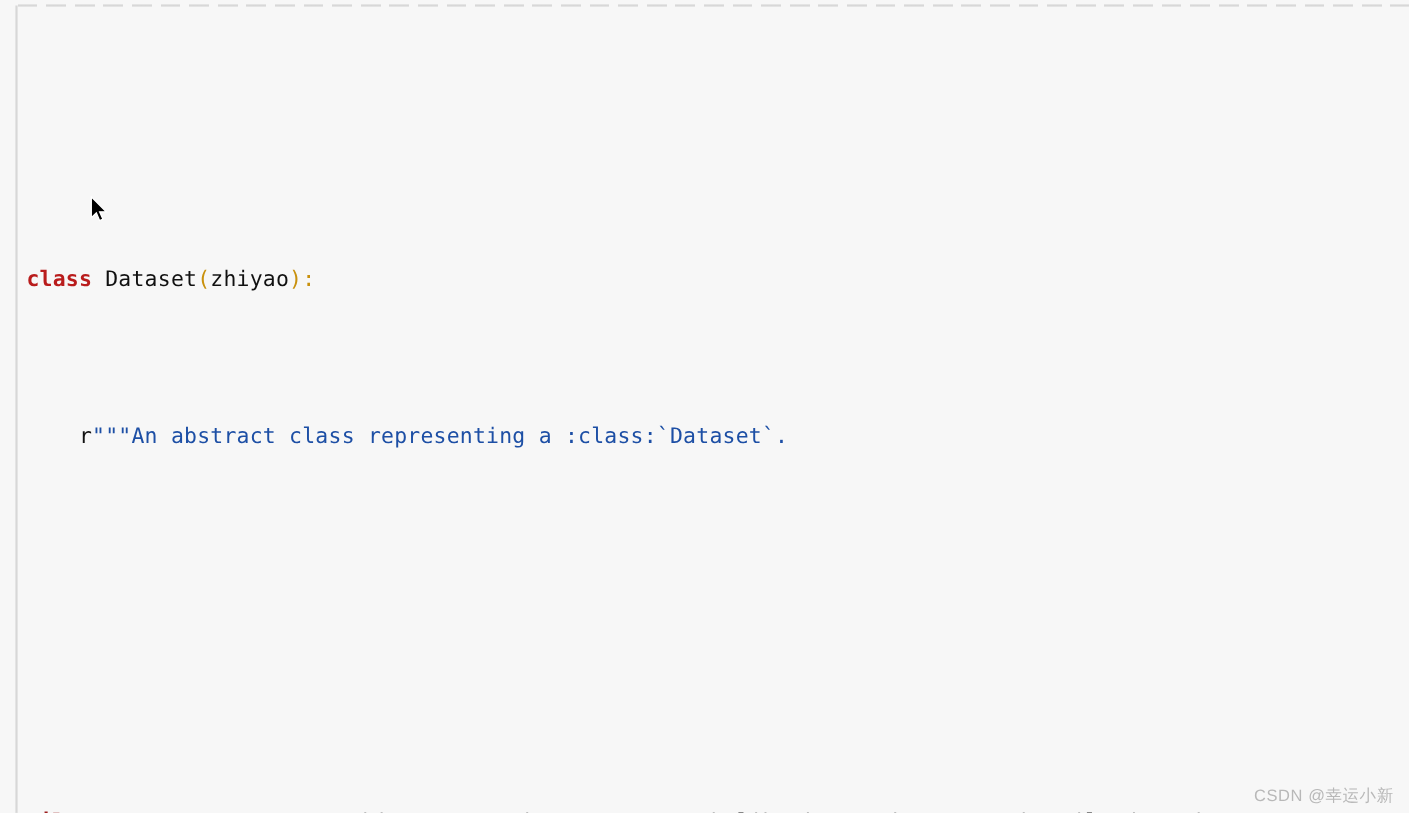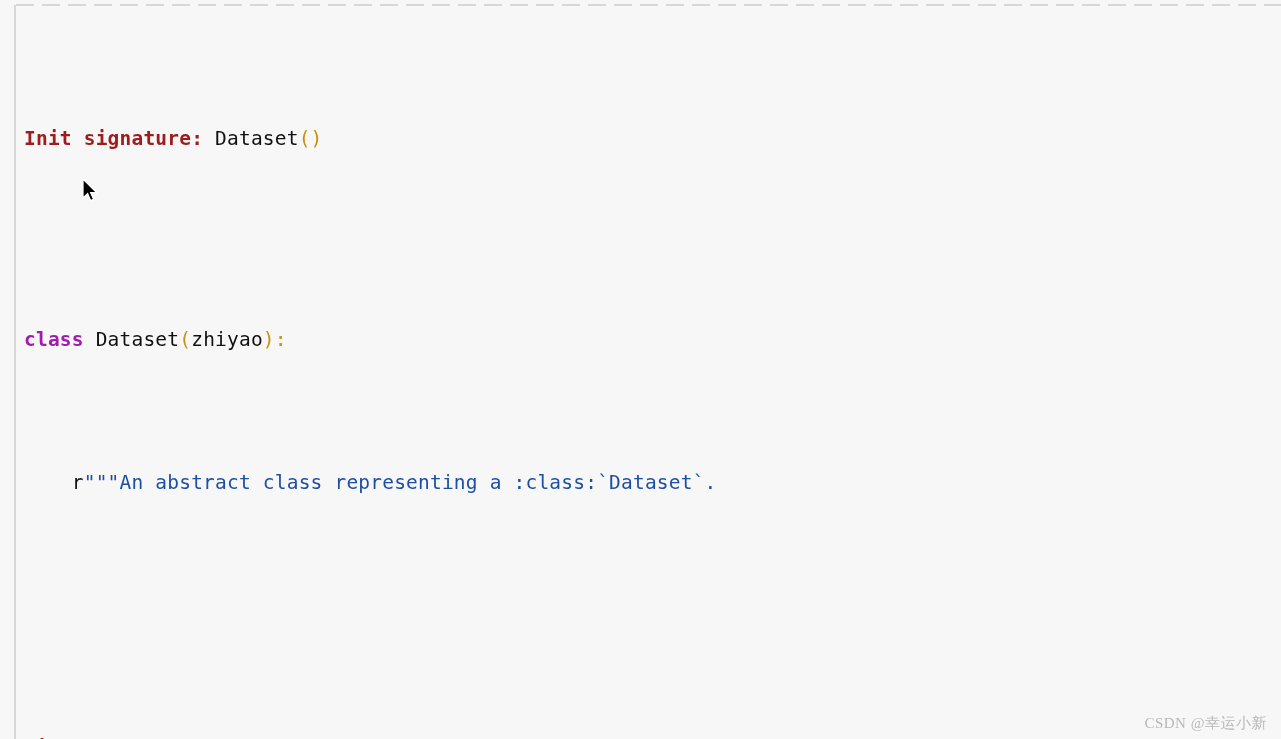--- a/index.html
+++ b/index.html
@@ -61,21 +61,21 @@
     font-size: 19.5px;
     line-height: 28.7px;
     letter-spacing: .2px;
     white-space: pre;
     color: #111111;
   }
   .line { height: 28.7px; white-space: pre; }
 
   
   .k-field    { color: #9c1d1d; font-weight: bold; }   
-  .k-kw       { color: #a21caf; font-weight: bold; }   
+  .k-kw       { color: #b91c1c; font-weight: bold; }   
   .k-name     { color: #111111; }                      
   .k-punct    { color: #c9910d; }                      
   .k-doc      { color: #1d4fa5; }                      
   .k-plain    { color: #111111; }
   .k-path     { color: #111111; }
 
   
   #mouse-cursor {
     position: absolute;
     left: 82px;
@@ -83,39 +83,38 @@
     width: 18px;
     height: 26px;
     pointer-events: none;
   }
 
   
   #watermark {
     position: absolute;
     right: 14px;
     bottom: 6px;
-    font-family: Liberation Serif, serif;
+    font-family: Liberation Sans, sans-serif;
     font-size: 15px;
     color: #b8b8b8;
     letter-spacing: .5px;
     white-space: nowrap;
   }
 </style>
 </head>
 <body>
 
 <div id="output-panel">
 
   <div id="top-rule"></div>
   <div id="gutter-rule"></div>
 
   <div id="code-body">
 
     
-    <div class="line"><span class="k-field">Init signature:</span><span class="k-plain"> </span><span class="k-name">Dataset</span><span class="k-punct">()</span></div>
 
     
 
     
     <div class="line"><span class="k-kw">class</span><span class="k-name"> Dataset</span><span class="k-punct">(</span><span class="k-name">zhiyao</span><span class="k-punct">)</span><span class="k-punct">:</span></div>
 
     
     <div class="line"><span class="k-plain">    r</span><span class="k-doc">"""</span><span class="k-doc">An abstract class representing a :class:`Dataset`.</span></div>
 
     <div class="line"><span class="k-doc"></span></div>

